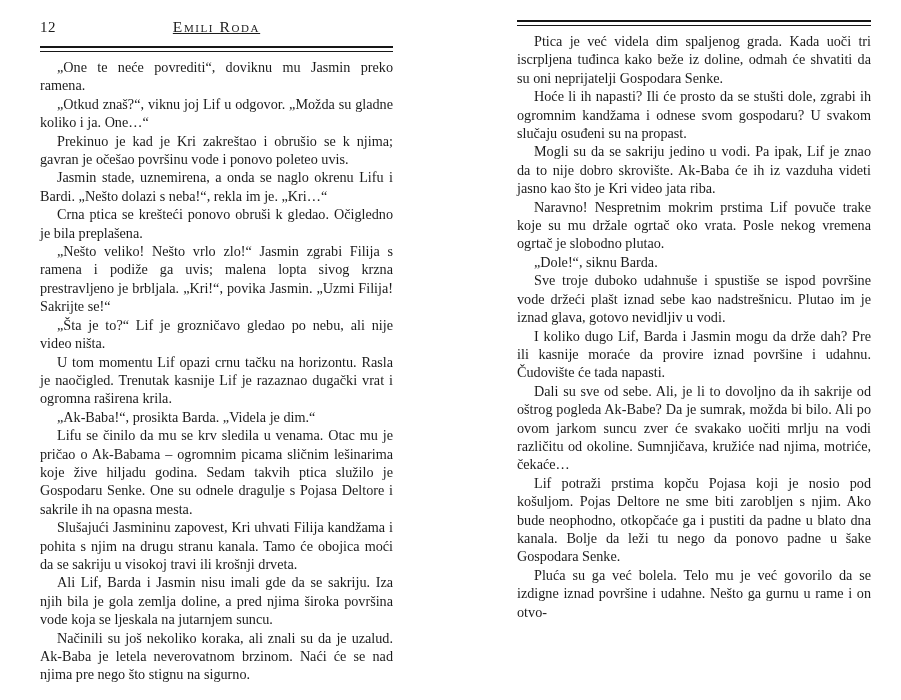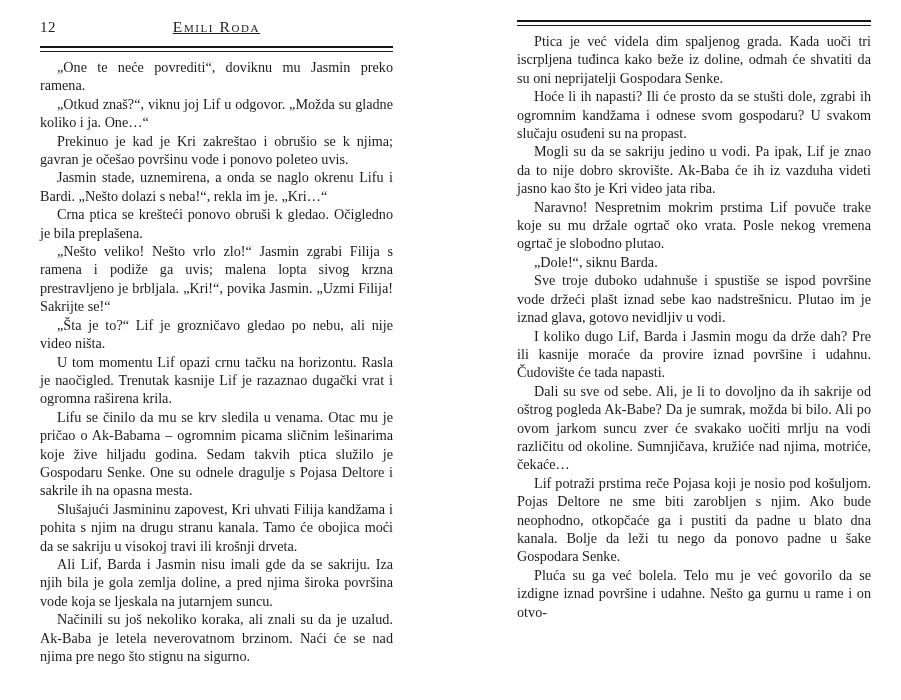--- a/index.html
+++ b/index.html
@@ -70,34 +70,35 @@
   <div class="head-rule"></div>
   <div class="bodytext">
       <p class="para">„One te neće povrediti“, doviknu mu Jasmin preko ramena.</p>
       <p class="para">„Otkud znaš?“, viknu joj Lif u odgovor. „Možda su gladne koliko i ja. One…“</p>
       <p class="para">Prekinuo je kad je Kri zakreštao i obrušio se k njima; gavran je očešao površinu vode i ponovo poleteo uvis.</p>
       <p class="para">Jasmin stade, uznemirena, a onda se naglo okrenu Lifu i Bardi. „Nešto dolazi s neba!“, rekla im je. „Kri…“</p>
       <p class="para">Crna ptica se krešteći ponovo obruši k gledao. Očigledno je bila preplašena.</p>
       <p class="para">„Nešto veliko! Nešto vrlo zlo!“ Jasmin zgrabi Filija s ramena i podiže ga uvis; malena lopta sivog krzna prestravljeno je brbljala. „Kri!“, povika Jasmin. „Uzmi Filija! Sakrijte se!“</p>
       <p class="para">„Šta je to?“ Lif je grozničavo gledao po nebu, ali nije video ništa.</p>
       <p class="para">U tom momentu Lif opazi crnu tačku na horizontu. Rasla je naočigled. Trenutak kasnije Lif je razaznao dugački vrat i ogromna raširena krila.</p>
+      <p class="para">„Ak-Baba!“, prosikta Barda. „Videla je dim.“</p>
       <p class="para">Lifu se činilo da mu se krv sledila u venama. Otac mu je pričao o Ak-Babama – ogromnim picama sličnim lešinarima koje žive hiljadu godina. Sedam takvih ptica služilo je Gospodaru Senke. One su odnele dragulje s Pojasa Deltore i sakrile ih na opasna mesta.</p>
       <p class="para">Slušajući Jasmininu zapovest, Kri uhvati Filija kandžama i pohita s njim na drugu stranu kanala. Tamo će obojica moći da se sakriju u visokoj travi ili krošnji drveta.</p>
       <p class="para">Ali Lif, Barda i Jasmin nisu imali gde da se sakriju. Iza njih bila je gola zemlja doline, a pred njima široka površina vode koja se ljeskala na jutarnjem suncu.</p>
       <p class="para">Načinili su još nekoliko koraka, ali znali su da je uzalud. Ak-Baba je letela neverovatnom brzinom. Naći će se nad njima pre nego što stignu na sigurno.</p>
     </div>
 </div>
 
 <div class="page page-right">
   <div class="head-rule"></div>
   <div class="bodytext">
       <p class="para">Ptica je već videla dim spaljenog grada. Kada uoči tri iscrpljena tuđinca kako beže iz doline, odmah će shvatiti da su oni neprijatelji Gospodara Senke.</p>
       <p class="para">Hoće li ih napasti? Ili će prosto da se stušti dole, zgrabi ih ogromnim kandžama i odnese svom gospodaru? U svakom slučaju osuđeni su na propast.</p>
       <p class="para">Mogli su da se sakriju jedino u vodi. Pa ipak, Lif je znao da to nije dobro skrovište. Ak-Baba će ih iz vazduha videti jasno kao što je Kri video jata riba.</p>
       <p class="para">Naravno! Nespretnim mokrim prstima Lif povuče trake koje su mu držale ogrtač oko vrata. Posle nekog vremena ogrtač je slobodno plutao.</p>
       <p class="para">„Dole!“, siknu Barda.</p>
       <p class="para">Sve troje duboko udahnuše i spustiše se ispod površine vode držeći plašt iznad sebe kao nadstrešnicu. Plutao im je iznad glava, gotovo nevidljiv u vodi.</p>
       <p class="para">I koliko dugo Lif, Barda i Jasmin mogu da drže dah? Pre ili kasnije moraće da provire iznad površine i udahnu. Čudovište će tada napasti.</p>
       <p class="para">Dali su sve od sebe. Ali, je li to dovoljno da ih sakrije od oštrog pogleda Ak-Babe? Da je sumrak, možda bi bilo. Ali po ovom jarkom suncu zver će svakako uočiti mrlju na vodi različitu od okoline. Sumnjičava, kružiće nad njima, motriće, čekaće…</p>
-      <p class="para">Lif potraži prstima reče Pojasa koji je nosio pod košuljom. Pojas Deltore ne sme biti zarobljen s njim. Ako bude neophodno, otkopčaće ga i pustiti da padne u blato dna kanala. Bolje da leži tu nego da ponovo padne u šake Gospodara Senke.</p>
+      <p class="para">Lif potraži prstima kopču Pojasa koji je nosio pod košuljom. Pojas Deltore ne sme biti zarobljen s njim. Ako bude neophodno, otkopčaće ga i pustiti da padne u blato dna kanala. Bolje da leži tu nego da ponovo padne u šake Gospodara Senke.</p>
       <p class="para">Pluća su ga već bolela. Telo mu je već govorilo da se izdigne iznad površine i udahne. Nešto ga gurnu u rame i on otvo-</p>
     </div>
 </div>
 
 </body></html>

